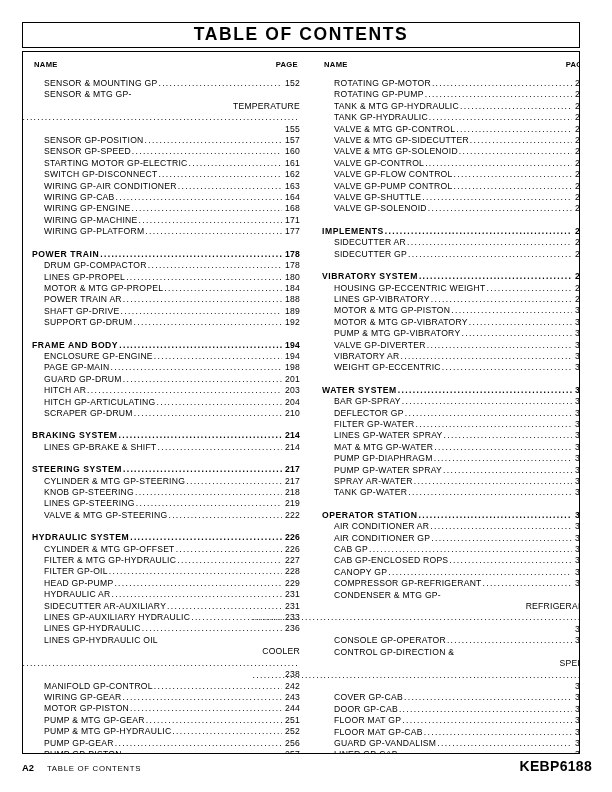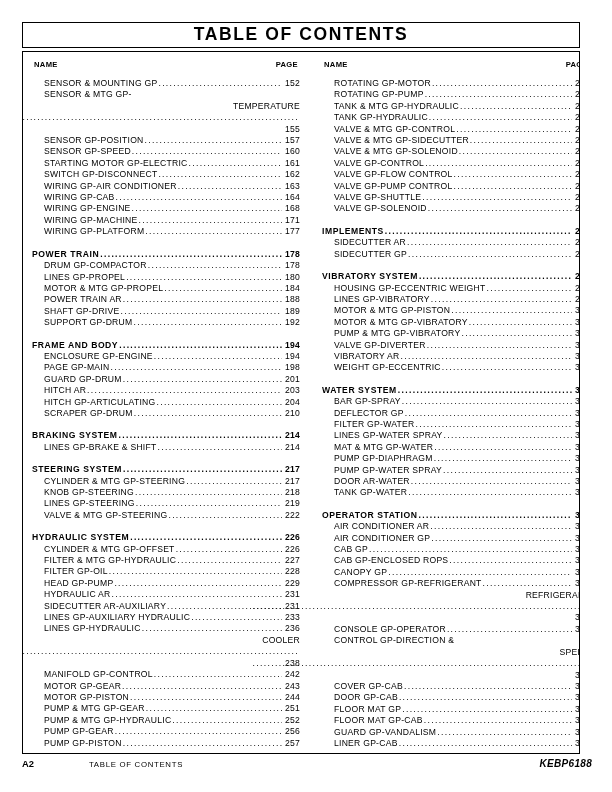--- a/index.html
+++ b/index.html
@@ -100,35 +100,34 @@
   .footer {
     position: absolute;
     left: 22px;
     right: 20px;
     top: 758px;
     display: flex;
     align-items: baseline;
     justify-content: space-between;
     font-size: 8px;
   }
-  .footer-left { display: flex; align-items: baseline; gap: 42px; }
+  .footer-left { display: flex; align-items: baseline; }
   .folio {
     font-weight: bold;
     font-size: 9.4px;
     margin-right: 13px;
   }
   .footer-label {
     font-size: 7.8px;
     letter-spacing: 0.7px;
   }
   .doccode {
-    font-size: 10px;
+    font-size: 14px;
     font-weight: bold;
     letter-spacing: 0.3px;
-    font-style: italic;
   }
 </style>
 </head>
 <body>
 
 <div class="page">
 
   <div class="title-box">
     <div class="title-text">TABLE OF CONTENTS</div>
   </div>
@@ -355,32 +354,37 @@
             <div class="row entry">
               <span class="label">LINES GP-AUXILIARY HYDRAULIC</span>
               <span class="dots">..........................................................................................</span>
               <span class="pg">233</span>
             </div>
             <div class="row entry">
               <span class="label">LINES GP-HYDRAULIC</span>
               <span class="dots">..........................................................................................</span>
               <span class="pg">236</span>
             </div>
+            <div class="row entry nodots">
+              <span class="label">LINES GP-HYDRAULIC OIL</span>
+              <span class="dots">..........................................................................................</span>
+              <span class="pg"></span>
+            </div>
             <div class="row cont">
               <span class="label">COOLER</span>
               <span class="dots">..........................................................................................</span>
               <span class="pg">238</span>
             </div>
             <div class="row entry">
               <span class="label">MANIFOLD GP-CONTROL</span>
               <span class="dots">..........................................................................................</span>
               <span class="pg">242</span>
             </div>
             <div class="row entry">
-              <span class="label">MOTOR GP-GEAR</span>
+              <span class="label">WIRING GP-GEAR</span>
               <span class="dots">..........................................................................................</span>
               <span class="pg">243</span>
             </div>
             <div class="row entry">
               <span class="label">MOTOR GP-PISTON</span>
               <span class="dots">..........................................................................................</span>
               <span class="pg">244</span>
             </div>
             <div class="row entry">
               <span class="label">PUMP &amp; MTG GP-GEAR</span>
@@ -573,21 +577,21 @@
               <span class="label">PUMP GP-DIAPHRAGM</span>
               <span class="dots">..........................................................................................</span>
               <span class="pg">340</span>
             </div>
             <div class="row entry">
               <span class="label">PUMP GP-WATER SPRAY</span>
               <span class="dots">..........................................................................................</span>
               <span class="pg">342</span>
             </div>
             <div class="row entry">
-              <span class="label">DOOR AR-WATER</span>
+              <span class="label">SPRAY AR-WATER</span>
               <span class="dots">..........................................................................................</span>
               <span class="pg">343</span>
             </div>
             <div class="row entry">
               <span class="label">TANK GP-WATER</span>
               <span class="dots">..........................................................................................</span>
               <span class="pg">344</span>
             </div>
           </div>
           <div class="section">
@@ -618,20 +622,25 @@
             </div>
             <div class="row entry">
               <span class="label">CANOPY GP</span>
               <span class="dots">..........................................................................................</span>
               <span class="pg">370</span>
             </div>
             <div class="row entry">
               <span class="label">COMPRESSOR GP-REFRIGERANT</span>
               <span class="dots">..........................................................................................</span>
               <span class="pg">374</span>
+            </div>
+            <div class="row entry nodots">
+              <span class="label">CONDENSER &amp; MTG GP-</span>
+              <span class="dots">..........................................................................................</span>
+              <span class="pg"></span>
             </div>
             <div class="row cont">
               <span class="label">REFRIGERANT</span>
               <span class="dots">..........................................................................................</span>
               <span class="pg">376</span>
             </div>
             <div class="row entry">
               <span class="label">CONSOLE GP-OPERATOR</span>
               <span class="dots">..........................................................................................</span>
               <span class="pg">377</span>

